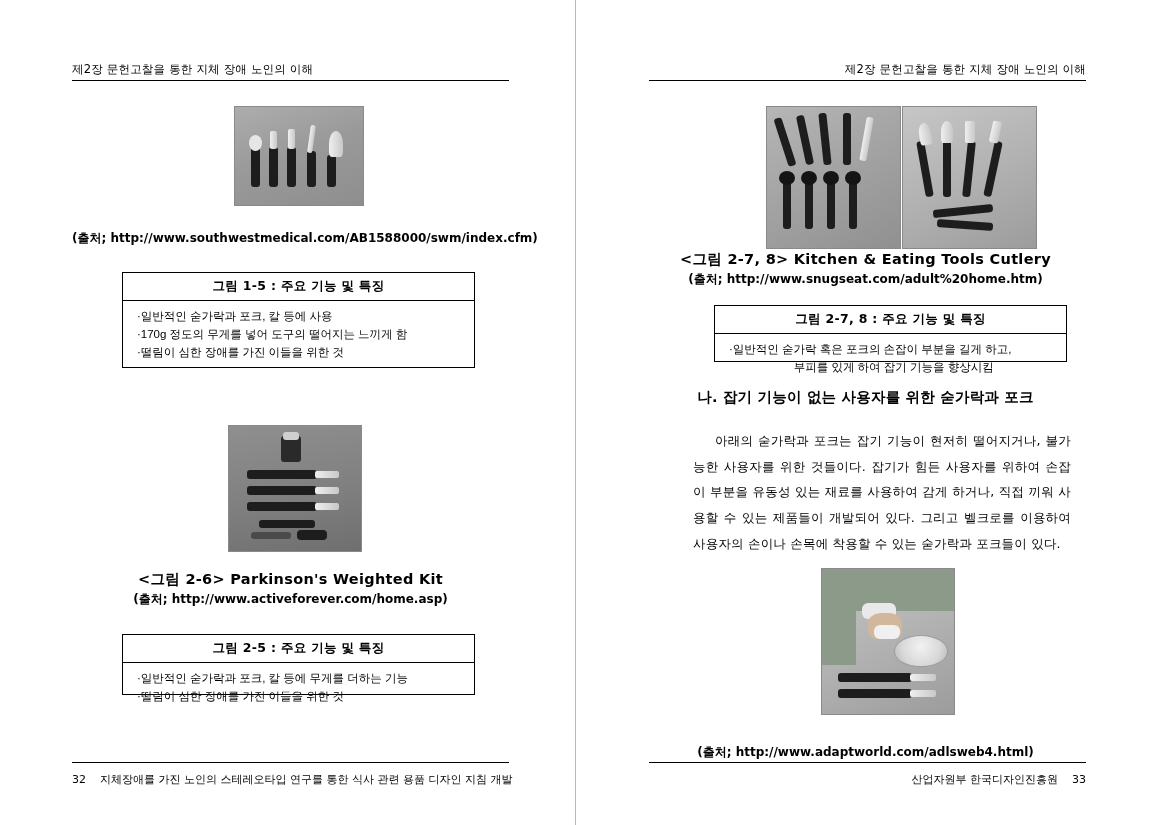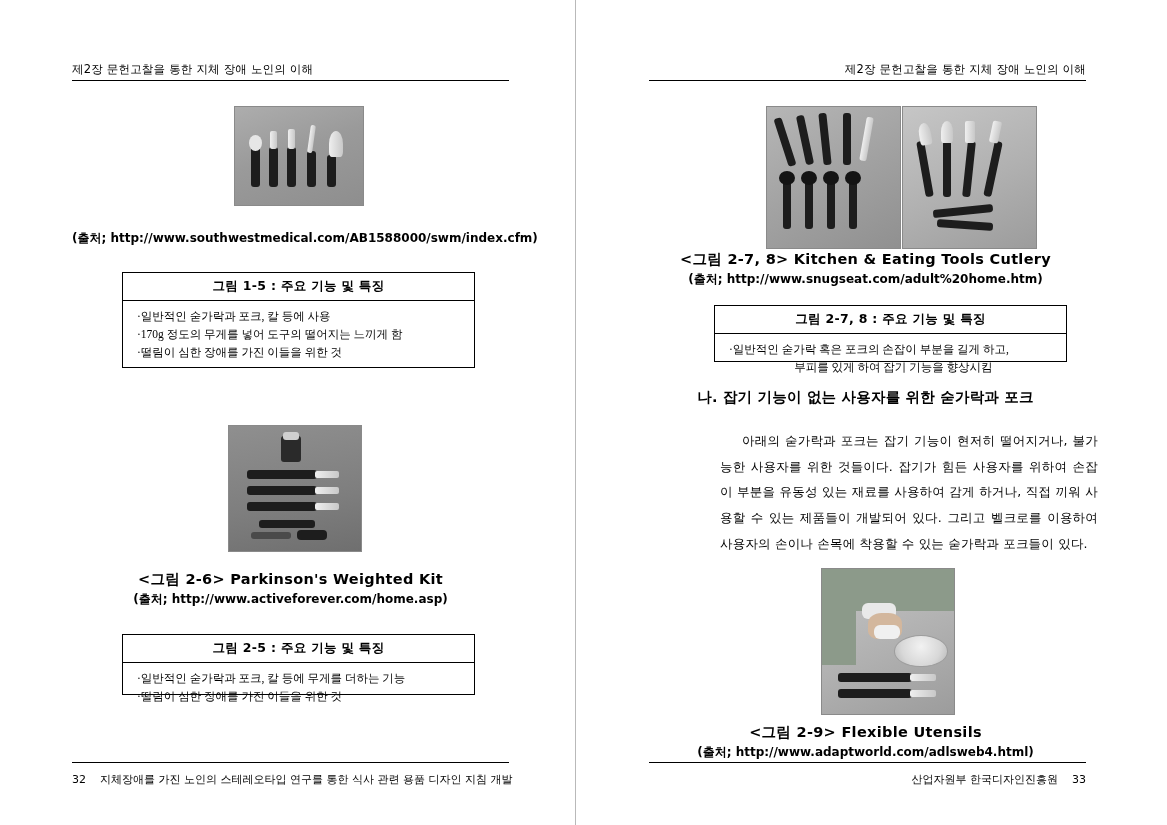--- a/index.html
+++ b/index.html
@@ -98,21 +98,21 @@
     font-weight: 700;
     padding: 5px 0 5px 0;
     border-bottom: 1.4px solid #000;
     letter-spacing: 0.3px;
   }
   .tbl-body {
     padding: 7px 14px 8px 14px;
   }
   .tbl-body div {
     font-size: 11.5px;
-    font-family: Liberation Serif, serif;
+    font-family: Liberation Sans, sans-serif;
     line-height: 1.55;
     white-space: nowrap;
   }
 
   .section-head {
     position: absolute;
     font-size: 14.5px;
     font-family: "DejaVu Sans", sans-serif;
     font-weight: 700;
     text-align: center;
@@ -120,21 +120,20 @@
     white-space: nowrap;
   }
   .body-par {
     position: absolute;
     font-size: 12.5px;
     font-family: "DejaVu Sans", sans-serif;
     line-height: 2.05;
     text-align: justify;
     text-indent: 22px;
     letter-spacing: 0.2px;
-    margin-left: 27px;
   }
 
   .folio {
     position: absolute;
     bottom: 38px;
     font-size: 11px;
     font-family: "DejaVu Sans", sans-serif;
     white-space: nowrap;
   }
   .folio .num { font-weight: 400; }
@@ -323,21 +322,20 @@
           <div class="cuff" style="left:40px; top:34px; width:34px; height:16px;"></div>
           <div class="hand" style="left:46px; top:44px; width:34px; height:26px;"></div>
           <div style="position:absolute; left:52px; top:56px; width:26px; height:14px; background:#f0f0f0; border-radius:6px;"></div>
           <div class="bowl" style="left:72px; top:66px; width:52px; height:30px;"></div>
           <div class="util" style="left:16px; top:104px; width:74px; height:9px;"></div>
           <div class="util-steel" style="left:88px; top:105px; width:26px; height:7px;"></div>
           <div class="util" style="left:16px; top:120px; width:74px; height:9px;"></div>
           <div class="util-steel" style="left:88px; top:121px; width:26px; height:7px;"></div>
         </div>
       </div>
-      <div class="fig-cap" style="left:0; right:0; top:723px; padding-left:62px; padding-right:80px;">&lt;그림 2-9&gt; Flexible Utensils</div>
       <div class="fig-src" style="left:0; right:0; top:744px; padding-left:62px; padding-right:80px;">(출처; http://www.adaptworld.com/adlsweb4.html)</div>
 
       <div class="hr-rule" style="right:80px; top:762px; width:437px;"></div>
       <div class="folio">
         <span>산업자원부 한국디자인진흥원</span>
         &nbsp;&nbsp;
         <span class="num">33</span>
       </div>
 
     </div>

